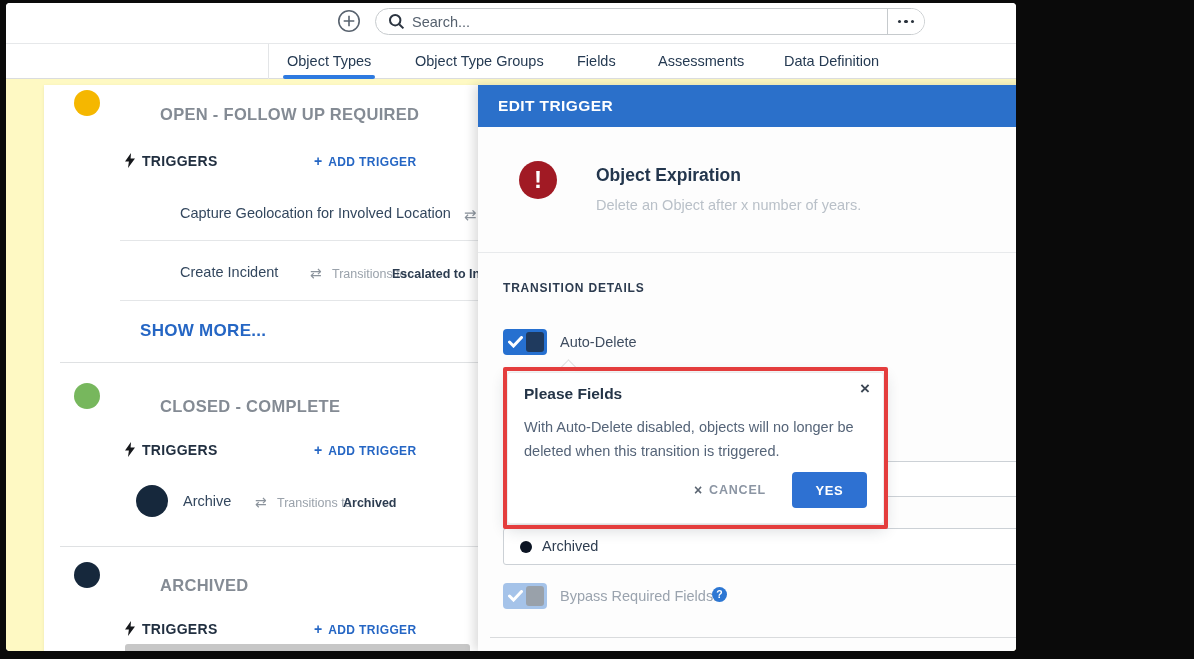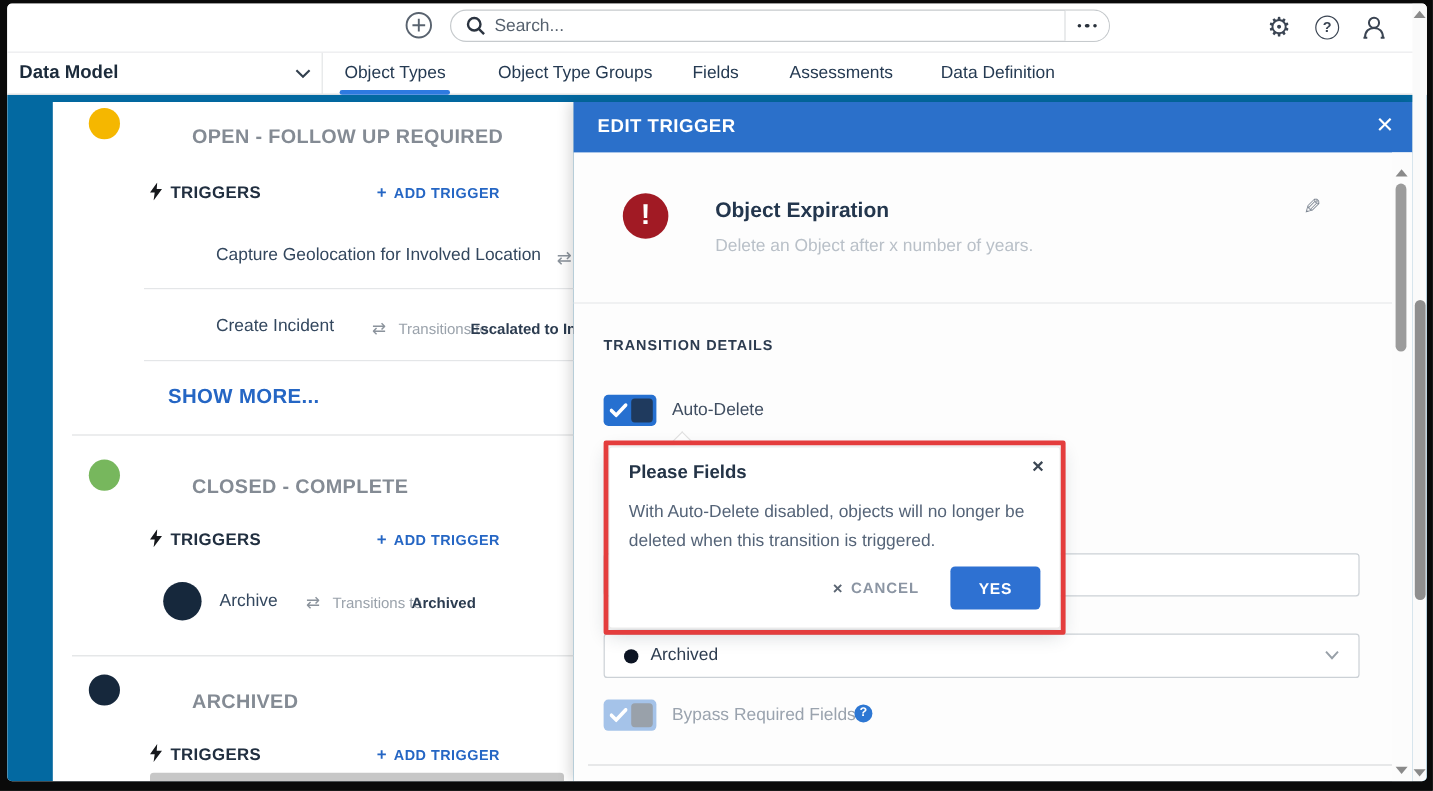--- a/index.html
+++ b/index.html
@@ -1,18 +1,18 @@
 <!DOCTYPE html>
 <html><head>
 <meta charset="utf-8">
 <style>
   * { margin:0; padding:0; box-sizing:border-box; }
   body { font-family:"Liberation Sans", sans-serif; background:#000; }
   .stage { position:relative; width:1194px; height:659px; background:#0a0a0a; overflow:hidden; }
-  .app { position:absolute; left:6px; top:3px; width:1183px; height:648px; background:#fff; border-radius:4px; overflow:hidden; }
+  .app { position:absolute; left:6px; top:3px; width:1010px; height:648px; background:#fff; border-radius:4px; overflow:hidden; }
 
   
   .topbar { position:absolute; left:0; top:0; width:100%; height:41px; background:#fff; border-bottom:1px solid #e6e8ea; z-index:4; }
   .plus-btn { position:absolute; left:331px; top:6px; width:24px; height:24px; background:none; border:none; cursor:pointer; }
   .searchbar { position:absolute; left:369px; top:5px; width:550px; height:27px; border:1px solid #c6cacd; border-radius:14px; background:#fff; }
   .search-glass { position:absolute; left:12px; top:4px; }
   .search-ph { position:absolute; left:36px; top:5px; font-size:14.5px; color:#56616e; }
   .more-seg { position:absolute; right:0; top:0; width:37px; height:25px; border-left:1px solid #c6cacd; border-radius:0 13px 13px 0; background:#fff; display:flex; align-items:center; justify-content:center; gap:3px; cursor:pointer; }
   .more-seg i { width:3.5px; height:3.5px; border-radius:50%; background:#2a323c; }
   .tb-ico { position:absolute; top:7px; width:26px; height:26px; display:flex; align-items:center; justify-content:center; cursor:pointer; }
@@ -25,21 +25,21 @@
   .navrow { position:absolute; left:0; top:41px; width:100%; height:35px; background:#fff; border-bottom:1px solid #dadcde; z-index:4; }
   .dm-drop { position:absolute; left:10px; top:0; width:250px; height:35px; cursor:pointer; }
   .dm-label { position:absolute; left:0; top:8px; font-size:15.5px; font-weight:bold; color:#1c2b3b; }
   .dm-chev { position:absolute; left:230px; top:13px; }
   .vdiv { position:absolute; left:262px; top:0; height:35px; border-left:1px solid #e3e5e7; }
   .tab { position:absolute; top:0; height:35px; line-height:34px; font-size:14.5px; color:#253a52; cursor:pointer; }
   .tab.active::after { content:""; position:absolute; left:-4px; right:-4px; bottom:0; height:4px; background:#2e7ae0; border-radius:2px; }
   .tab-0 { left:281px; } .tab-1 { left:409px; } .tab-2 { left:571px; } .tab-3 { left:652px; } .tab-4 { left:778px; }
 
   
-  .main { position:absolute; left:0; top:76px; right:0; bottom:0; background:#0369a1; }
+  .main { position:absolute; left:0; top:76px; right:0; bottom:0; background:#fef9c3; }
   .card { position:absolute; left:38px; top:6px; width:434px; bottom:0; background:#fff; overflow:hidden; box-shadow:0 1px 3px rgba(0,0,0,.08); }
 
   .st-dot { position:absolute; width:26px; height:26px; border-radius:50%; }
   .sec-name { position:absolute; left:116px; font-size:16.5px; font-weight:bold; color:#848b94; letter-spacing:.3px; white-space:nowrap; }
   .trg-row { position:absolute; left:81px; height:16px; white-space:nowrap; }
   .bolt { display:inline-block; vertical-align:-2px; margin-right:7px; }
   .trg-lab { font-size:14px; font-weight:bold; color:#212f40; letter-spacing:.3px; }
   .add-btn { position:absolute; left:189px; top:0; cursor:pointer; white-space:nowrap; }
   .add-plus { font-size:14px; font-weight:bold; color:#2566c4; margin-right:6px; }
   .add-lab { font-size:12px; font-weight:bold; color:#2566c4; letter-spacing:.4px; }
@@ -157,28 +157,20 @@
             <circle cx="11" cy="7" r="4.2"></circle>
             <path d="M3.5 19.5 C3.5 13.8 7 11.3 11 11.3 C15 11.3 18.5 13.8 18.5 19.5"></path>
             <line x1="2.2" y1="19.5" x2="5.4" y2="19.5"></line>
               <line x1="16.6" y1="19.5" x2="19.8" y2="19.5"></line>
           </svg>
         </span>
       </div>
     </div>
 
     <div class="navrow">
-      <div class="dm-drop">
-        <span class="dm-label">Data Model</span>
-        <span class="dm-chev">
-          <svg width="13" height="9" viewBox="0 0 13 9" fill="none" stroke="#33414f" stroke-width="1.8">
-              <polyline points="1,1.5 6.5,7 12,1.5"></polyline>
-            </svg>
-        </span>
-      </div>
       <div class="vdiv"></div>
       <div class="tab tab-0 active">Object Types</div>
       <div class="tab tab-1">Object Type Groups</div>
       <div class="tab tab-2">Fields</div>
       <div class="tab tab-3">Assessments</div>
       <div class="tab tab-4">Data Definition</div>
     </div>
 
     <div class="main">
 

